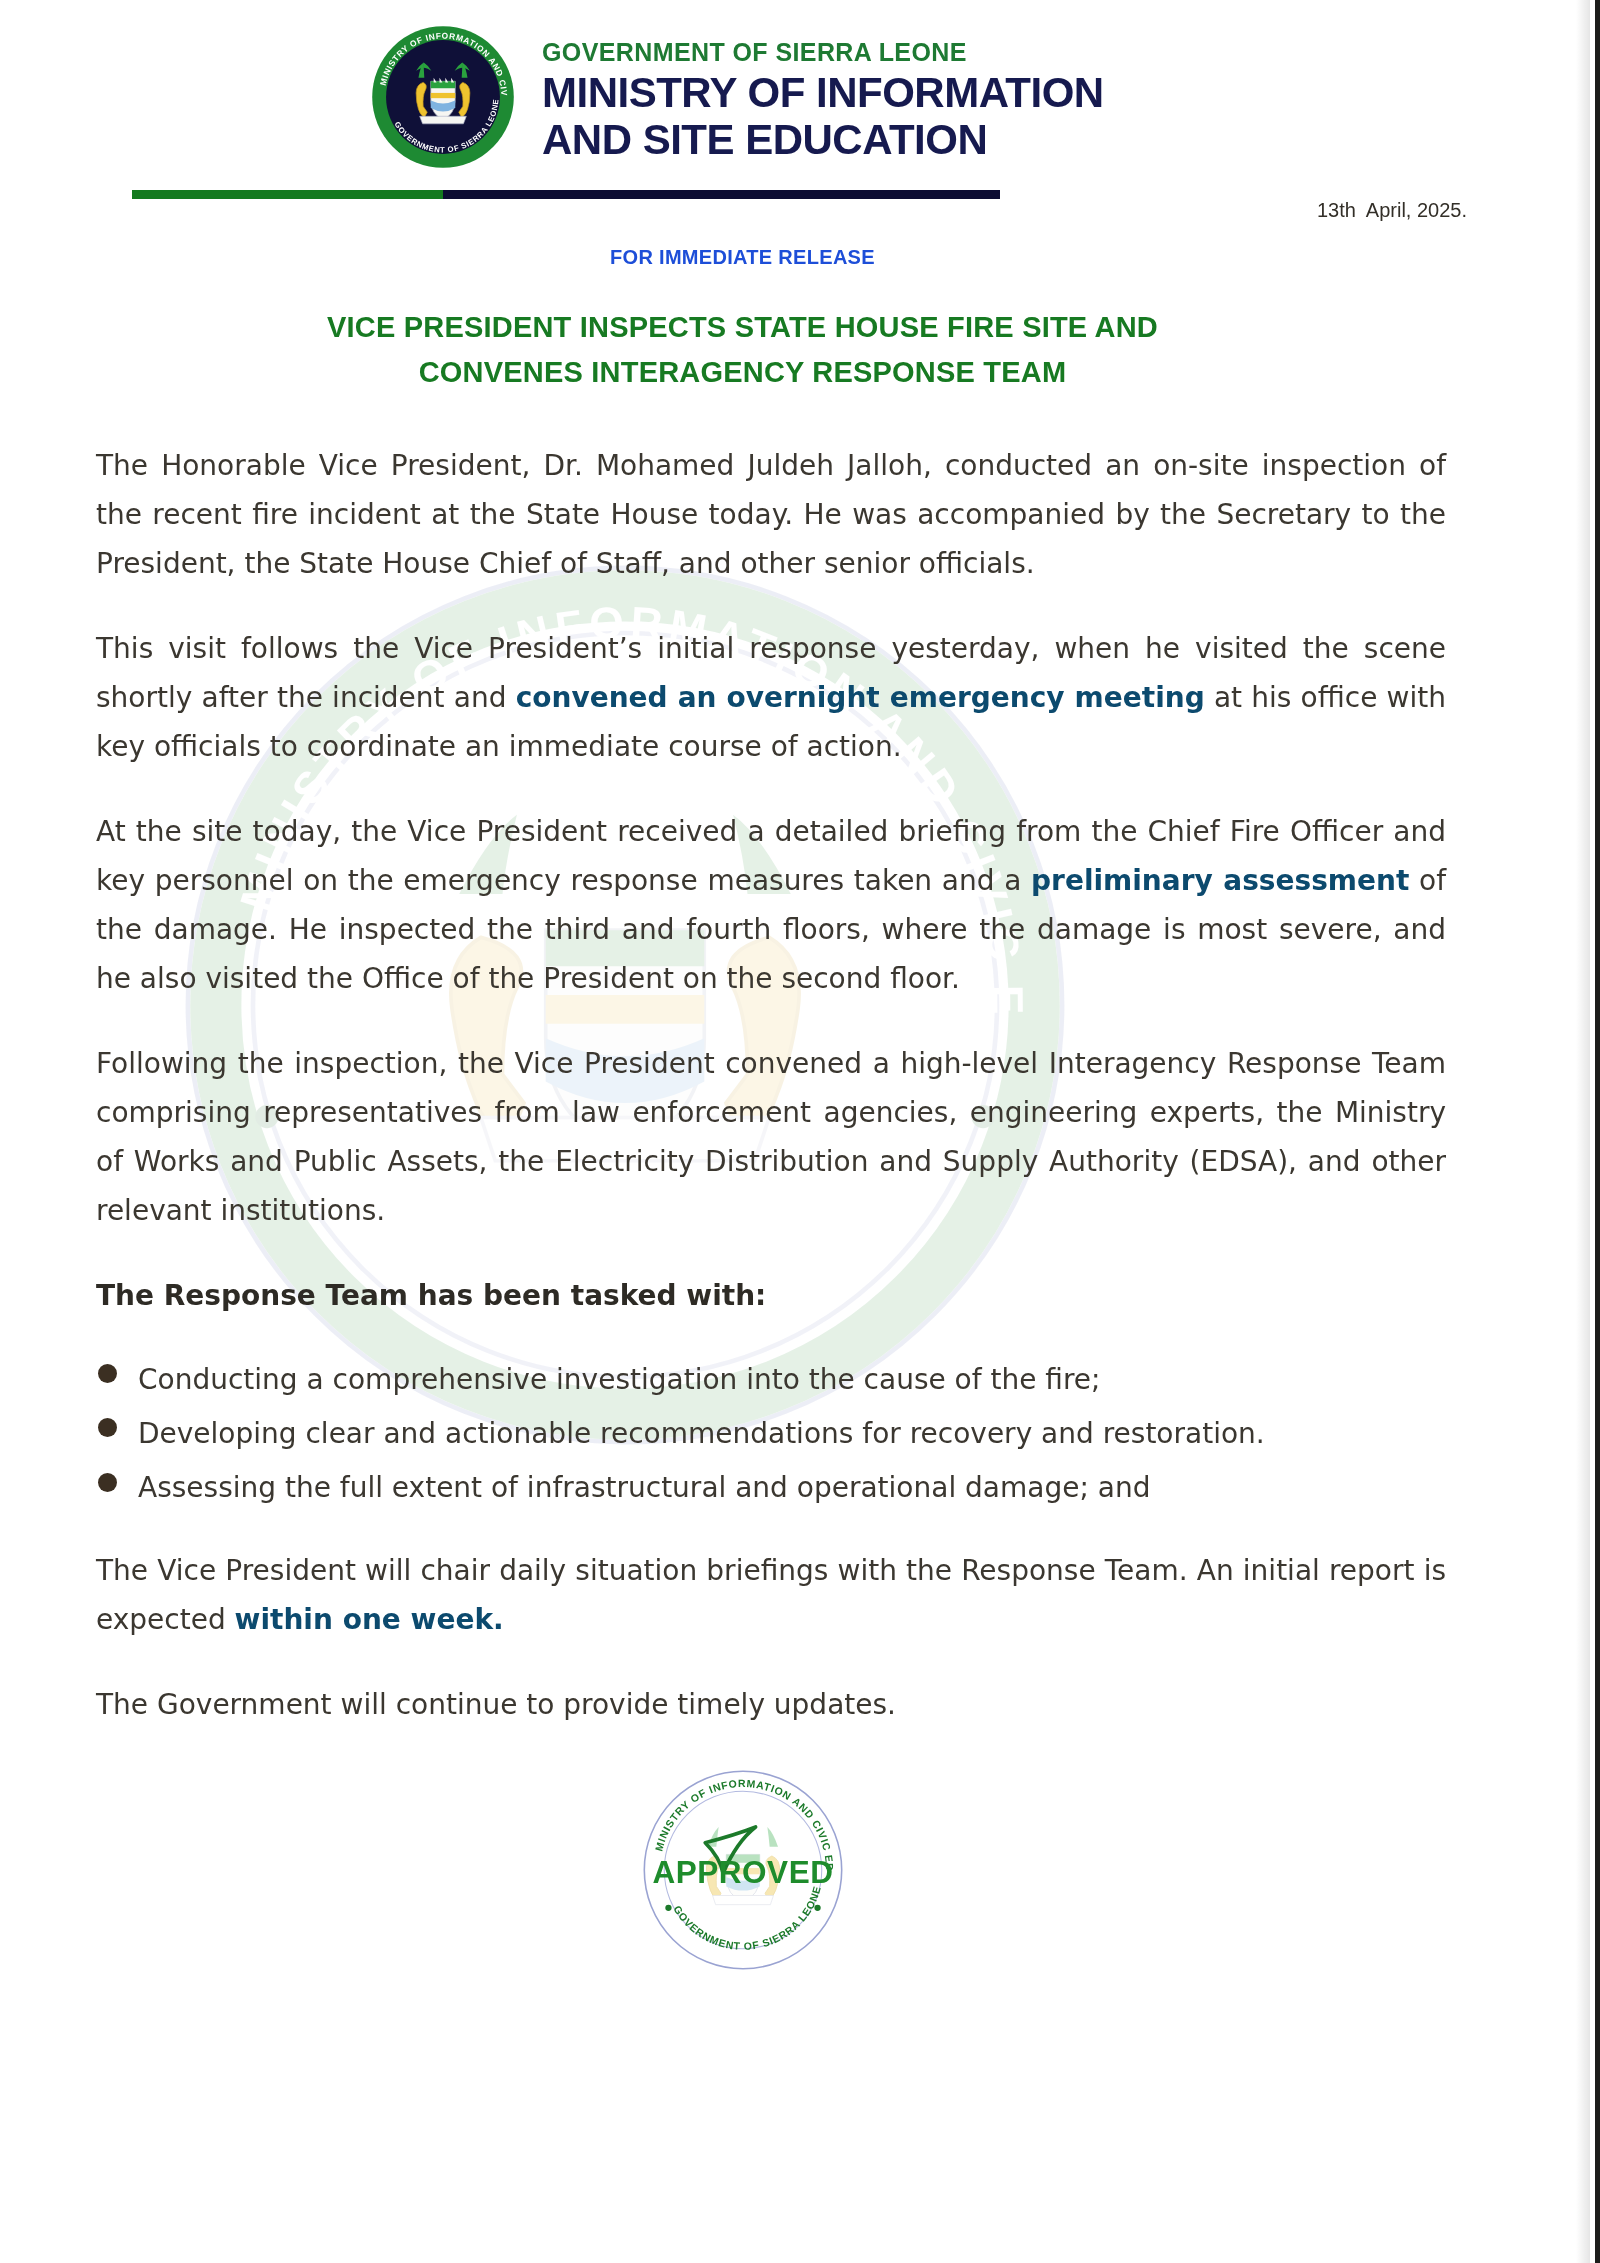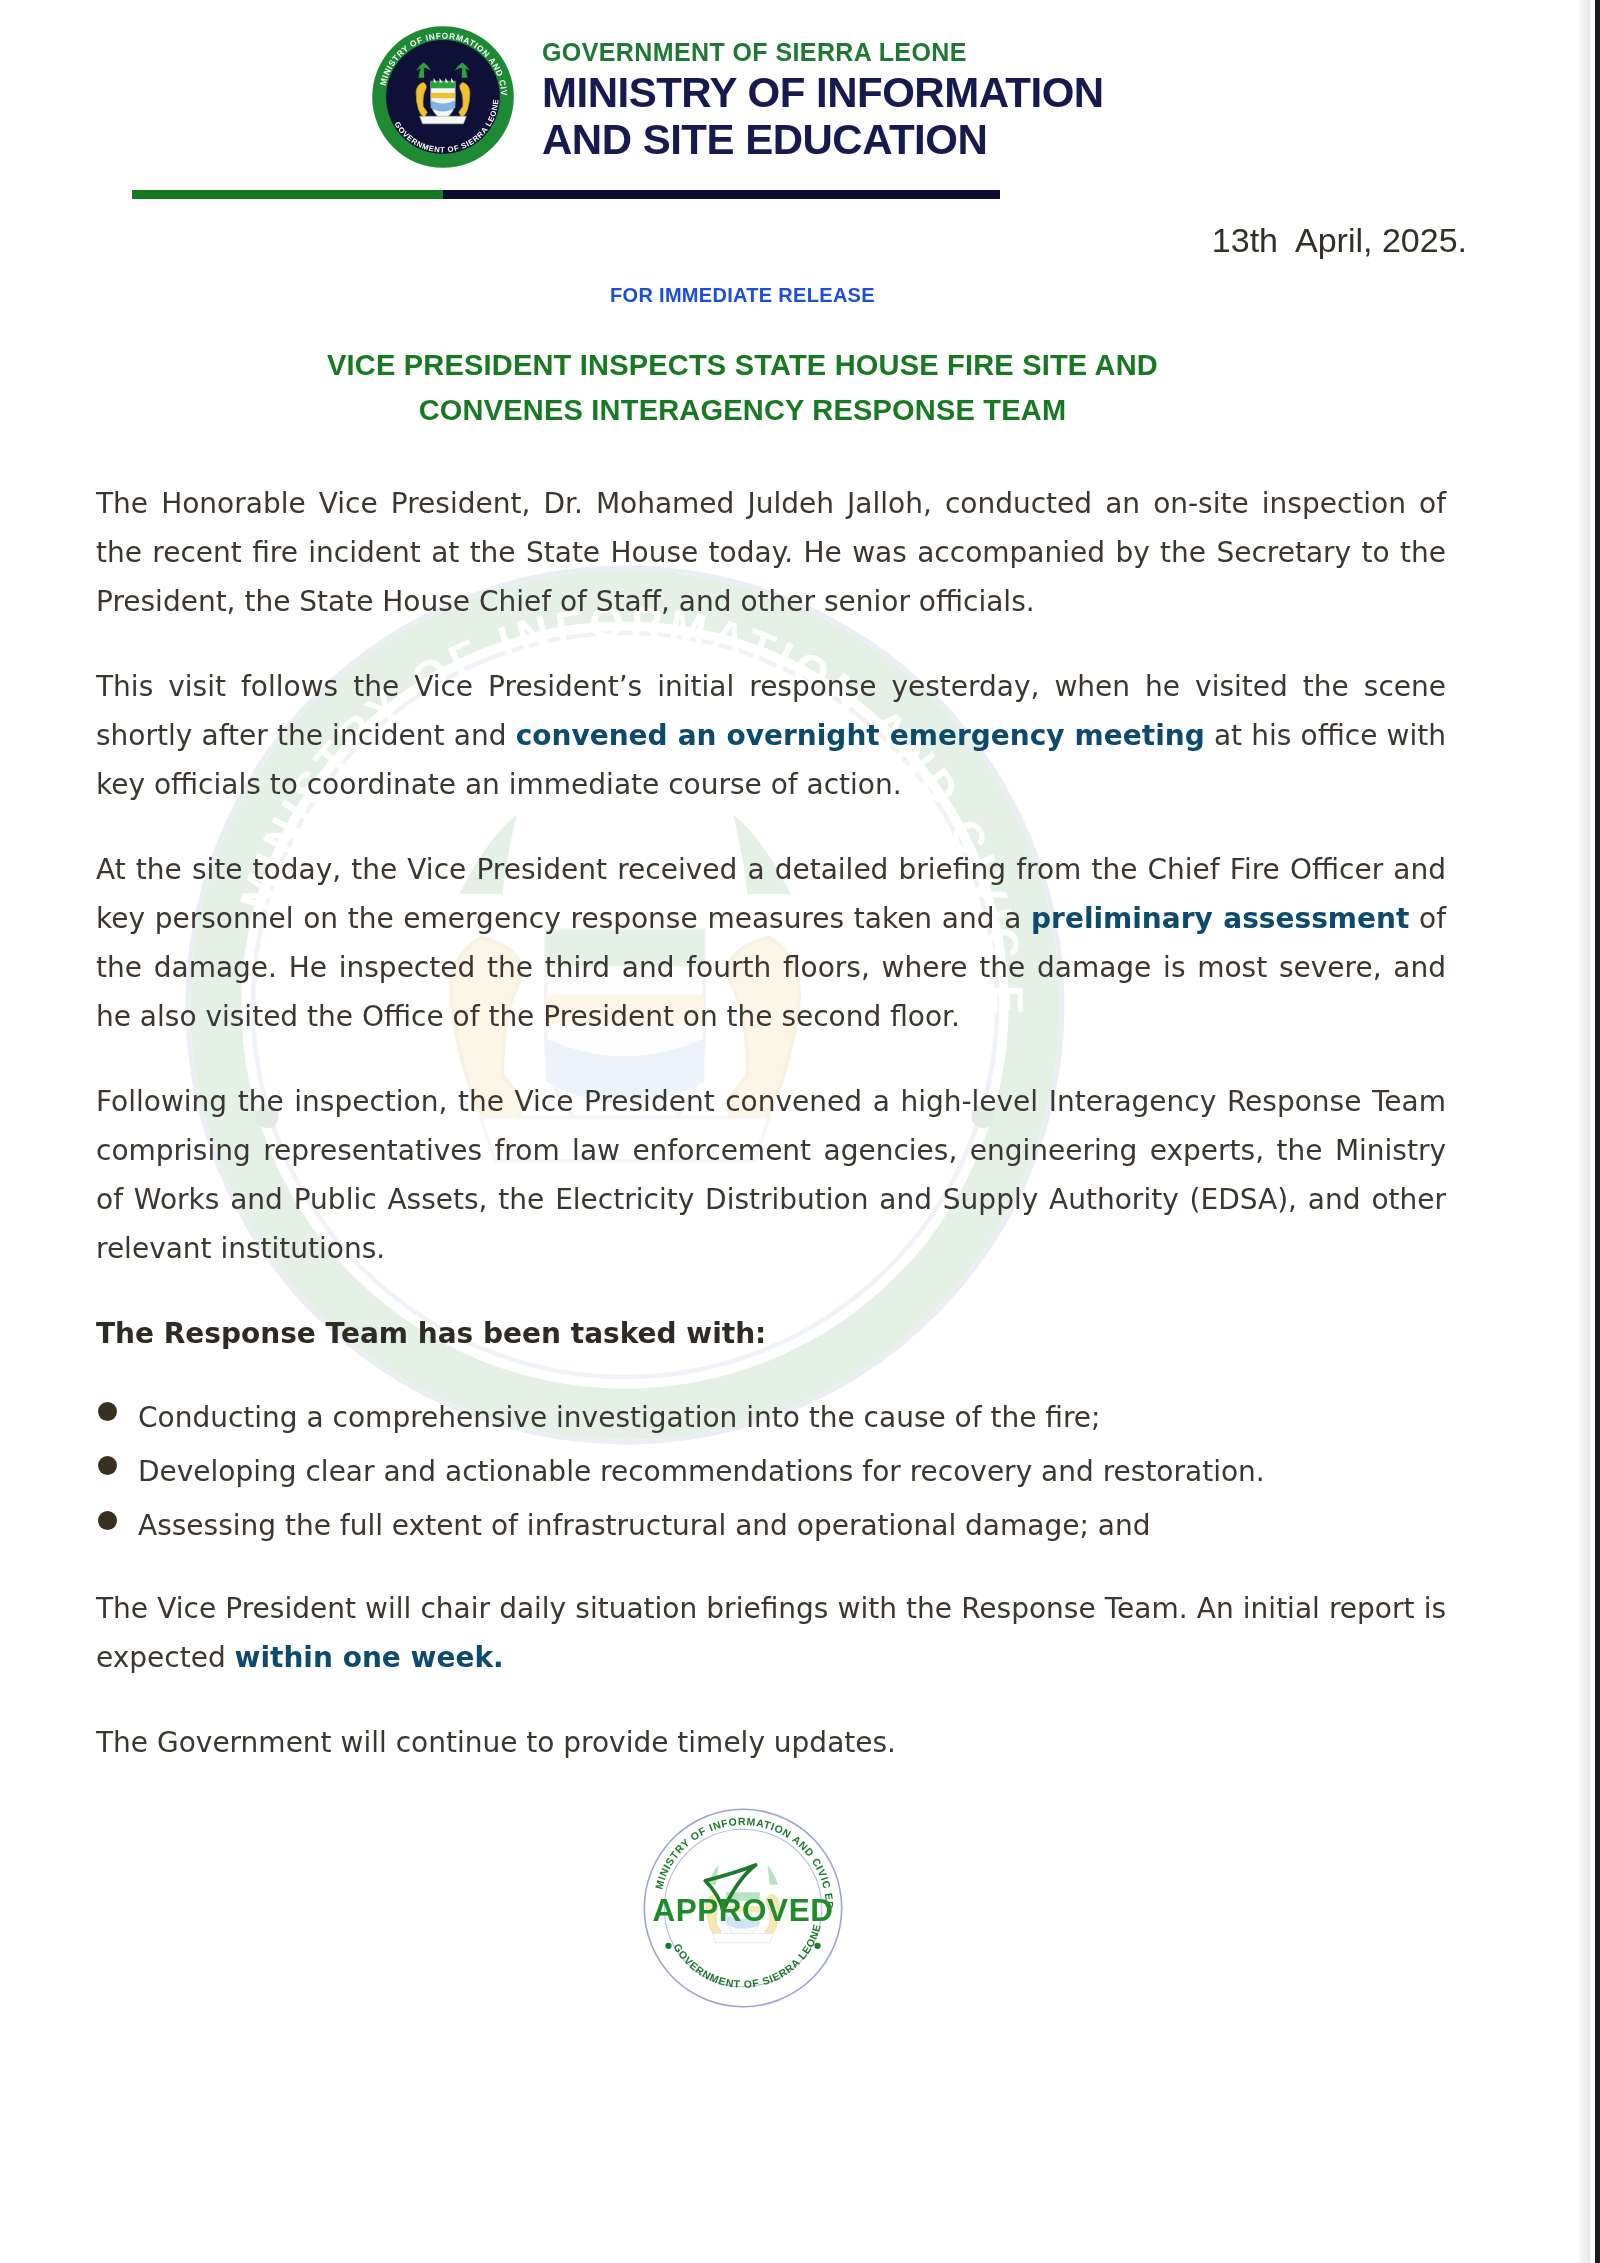--- a/index.html
+++ b/index.html
@@ -85,23 +85,22 @@
     height: 9px;
   }
   .rule-green { background: #147a1f; width: 311px; }
   .rule-navy  { background: #0c0c32; flex: 1; }
 
   .date {
     position: relative;
     z-index: 2;
     text-align: right;
     padding-right: 128px;
-    margin-top: 22px;
-    font-family: "Liberation Sans", sans-serif;
-    font-size: 34px;
+    font-family: "Liberation Sans", sans-serif;
+    font-size: 20px;
     color: #332f28;
     white-space: pre;
   }
 
   
   .immediate {
     position: relative;
     z-index: 2;
     text-align: center;
     margin-top: 24px;

